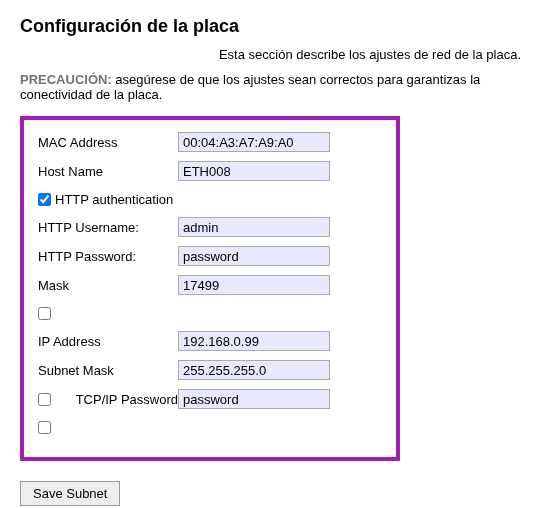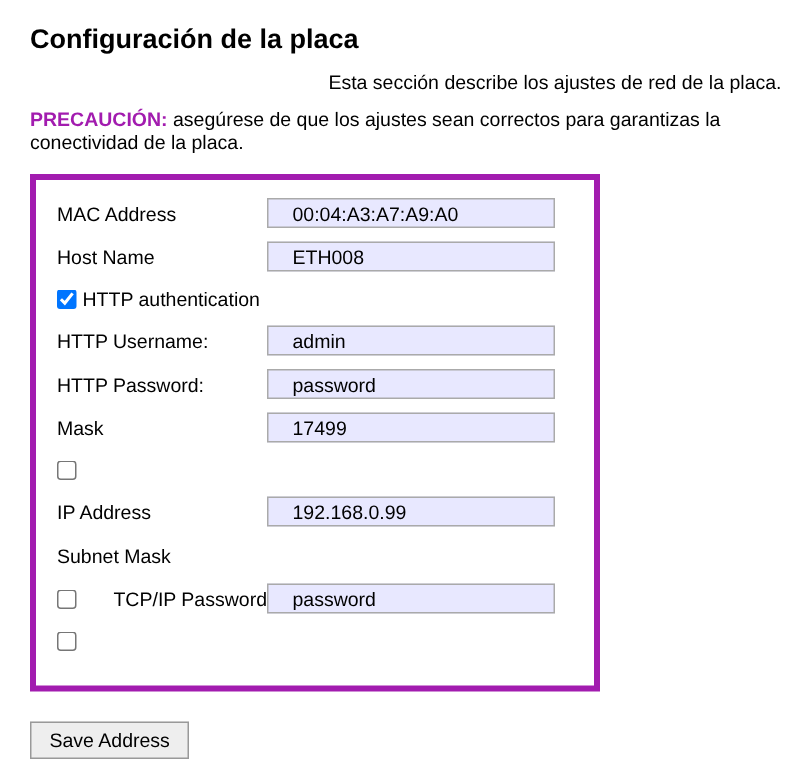--- a/index.html
+++ b/index.html
@@ -29,21 +29,21 @@
       font-size: 13px;
       text-align: right;
     }
 
     .warning {
       margin-bottom: 14px;
       font-size: 13px;
     }
 
     .warning-label {
-      color: #a21caf;
+      color: #737373;
       font-weight: bold;
     }
 
     .config-box {
       border: 4px solid #a21caf;
       padding: 10px 14px 14px 14px;
       width: 380px;
       margin-bottom: 16px;
     }
 
@@ -54,24 +54,24 @@
       min-height: 24px;
     }
 
     .form-label {
       width: 140px;
       font-size: 13px;
       flex-shrink: 0;
     }
 
     .form-input {
-      width: 192px;
+      width: 152px;
       height: 20px;
       border: 1px solid #aaaaaa;
-      padding: 1px 16px;
+      padding: 1px 4px;
       font-size: 13px;
       background: #e8e8ff;
     }
 
     .checkbox-row {
       display: flex;
       align-items: center;
       margin-bottom: 5px;
       min-height: 22px;
     }
@@ -142,32 +142,33 @@
     <input type="checkbox" id="enable-dhcp" style="">
   </div>
 
   <div class="form-row">
     <span class="form-label">IP Address</span>
     <input class="form-input" type="text" value="192.168.0.99" style="">
   </div>
 
   <div class="form-row">
     <span class="form-label">Subnet Mask</span>
+    <input class="form-input" type="text" value="255.255.255.0" style="">
   </div>
 
   <div class="form-row">
     <div style="width:140px; display:flex; align-items:center; flex-shrink:0;justify-content:space-between;">
       <input type="checkbox" id="tcp-ip-pw" style="margin-right: 4px;">
       <label class="checkbox-label" for="tcp-ip-pw">TCP/IP Password</label>
     </div>
     <input class="form-input" type="text" value="password" style="">
   </div>
 
   <div class="checkbox-row">
     <input type="checkbox" id="latched-outputs" style="">
   </div>
 
 </div>
 
-<button class="save-button">Save Address</button>
+<button class="save-button">Save Subnet</button>
 
 
 
 
 </body></html>

